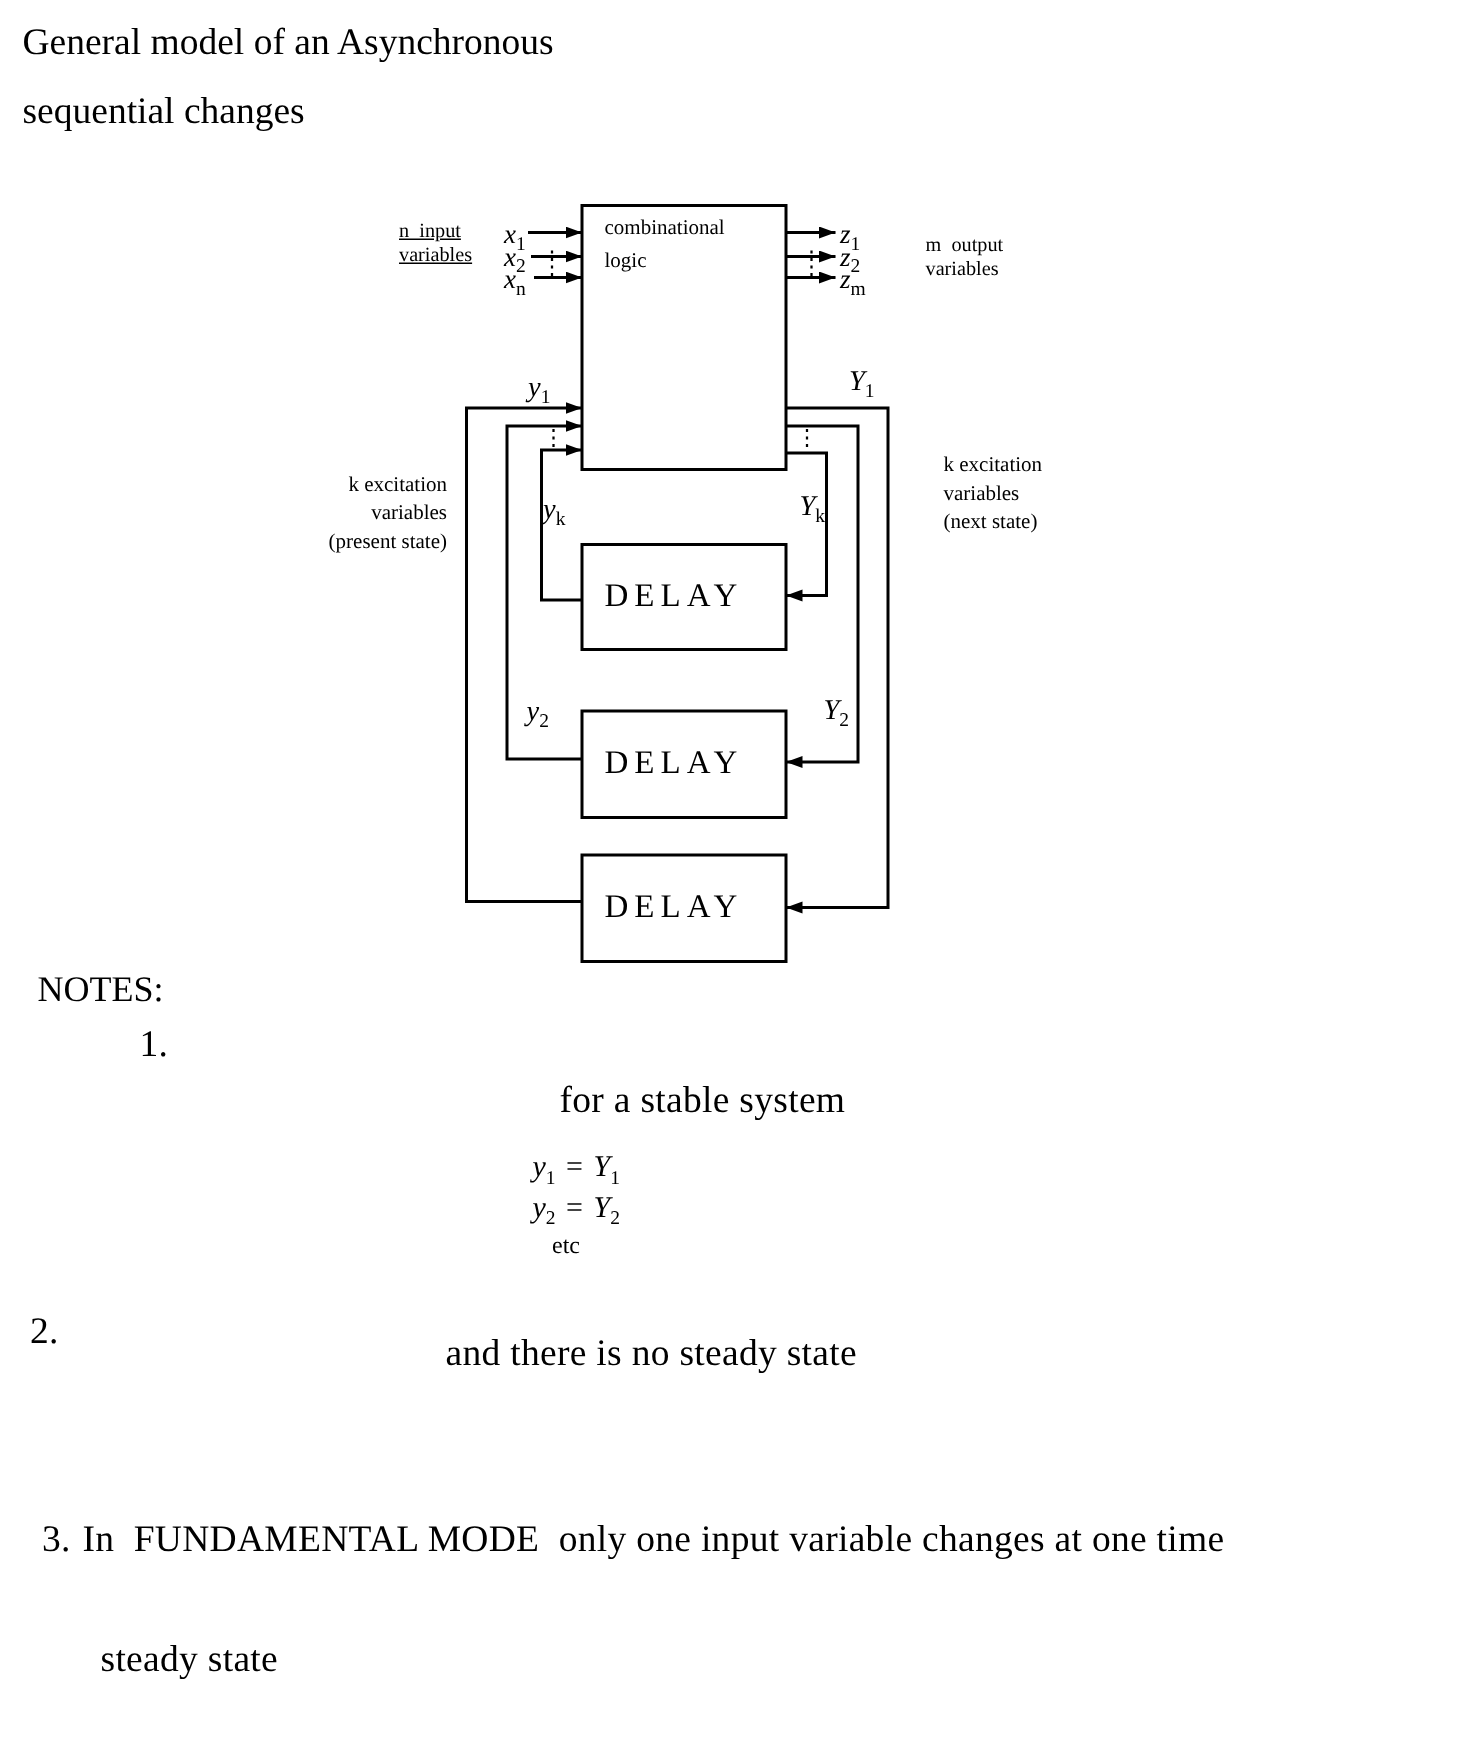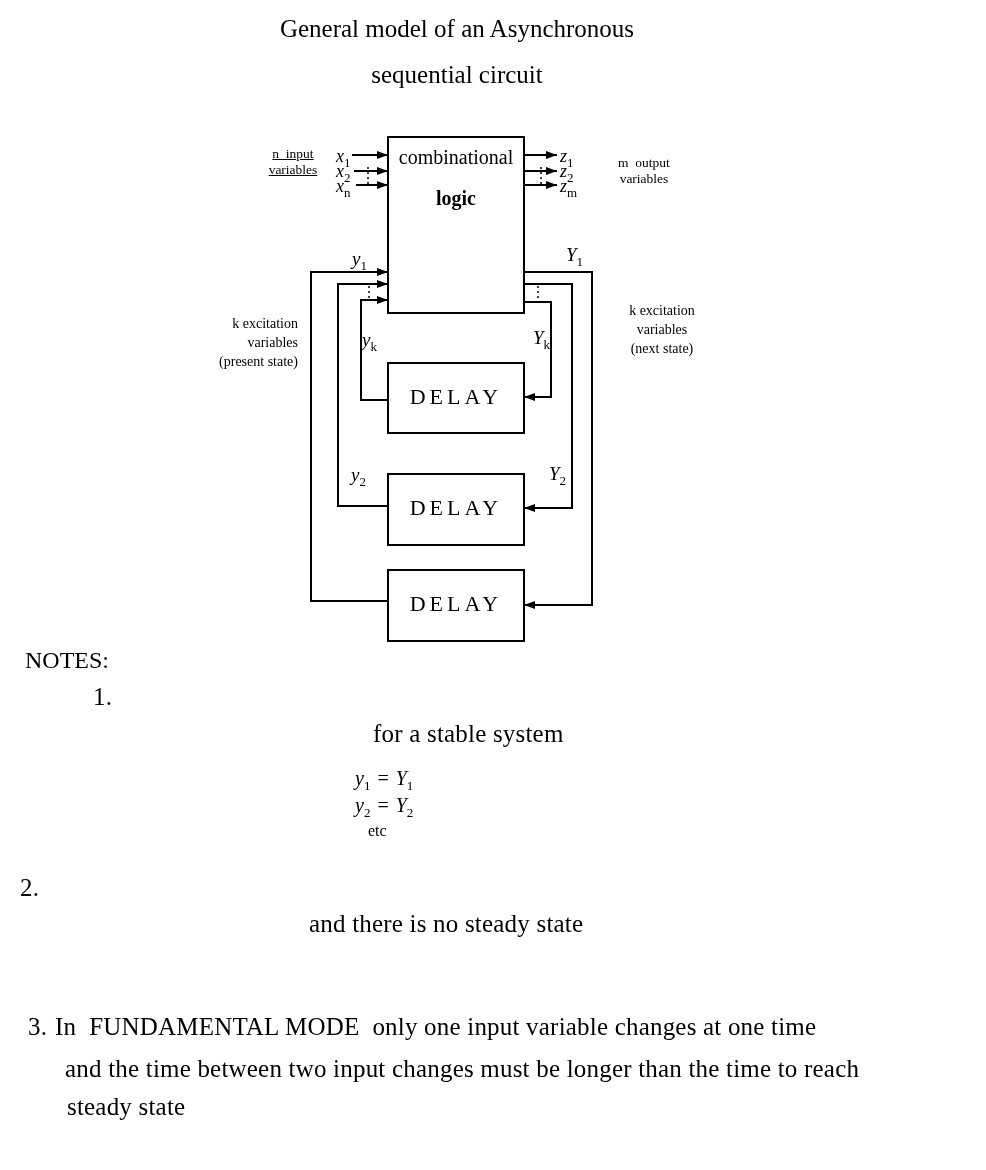--- a/index.html
+++ b/index.html
@@ -3,45 +3,45 @@
 <meta charset="utf-8">
 <style>
   html,body { margin:0; padding:0; background:#ffffff; }
   .page {
     position:relative; width:986px; height:1170px; background:#ffffff;
     color:#000000; font-family:"Liberation Serif","DejaVu Serif",serif;
     overflow:hidden;
   }
   .abs { position:absolute; }
   [data-bind] { white-space:pre; }
-  .center { text-align:center; }
+  .center { text-align:left;padding-left:15px; }
   .right { text-align:right; }
   .title-line { width:914px; left:0; font-size:25px; }
   .small { font-size:14px; line-height:19px; }
   .tiny { font-size:13.5px; line-height:15.5px; }
   .tiny div, .small div { white-space:pre; }
   .var { font-size:18px; line-height:1; font-style:italic; }
   .fb-var { font-size:19px; line-height:1; font-style:italic; }
   .var sub, .fb-var sub, .eq sub { font-style:normal; font-size:13px; }
-  .box-label { font-size:20px; line-height:1.4; }
+  .box-label { font-size:14px; line-height:1.4; }
   .delay-label { font-size:22px; letter-spacing:4px; line-height:1; }
   .notes-header { font-size:24px; }
   .note-text { font-size:25px; line-height:1; letter-spacing:0.2px; }
   .eq { font-size:20px; line-height:1; font-style:italic; }
   .eq .eqsign { font-style:normal; margin:0 7px; }
   .etc { font-size:16px; font-style:normal; }
   svg { display:block; }
 </style>
 </head>
 <body>
 
 <div class="page">
 
   <div class="abs title-line center" style="top:15px;" data-bind="title.line1">General model of an Asynchronous</div>
-  <div class="abs title-line center" style="top:61px;" data-bind="title.line2">sequential circuit</div>
+  <div class="abs title-line center" style="top:61px;" data-bind="title.line2">sequential changes</div>
 
   <svg class="abs" style="left:0;top:0;" width="986" height="660" viewBox="0 0 986 660">
     <defs>
       <marker id="arr" markerWidth="12" markerHeight="10" refX="11" refY="4" orient="auto" markerUnits="userSpaceOnUse">
         <path d="M0,0 L11,4 L0,8 Z" fill="#000000"></path>
       </marker>
     </defs>
 
     <g stroke="#000000" stroke-width="2" fill="none">
       <path d="M388,601 L311,601 L311,272 L388,272" marker-end="url(#arr)"></path>
@@ -71,21 +71,21 @@
     <g stroke="#000000" stroke-width="2" fill="#ffffff">
       <rect x="388" y="137" width="136" height="176"></rect>
       <rect x="388" y="363" width="136" height="70"></rect>
       <rect x="388" y="474" width="136" height="71"></rect>
       <rect x="388" y="570" width="136" height="71"></rect>
     </g>
   </svg>
 
   <div class="abs box-label center" style="left:388px;top:143px;width:136px;">
     <div data-bind="diagram.comb_box.line1">combinational</div>
-    <div style="margin-top:13px;font-weight:bold;" data-bind="diagram.comb_box.line2">logic</div>
+    <div style="margin-top:2px;" data-bind="diagram.comb_box.line2">logic</div>
   </div>
   <div class="abs delay-label center" style="left:388px;top:386px;width:136px;" data-bind="diagram.delay_label">DELAY</div>
   <div class="abs delay-label center" style="left:388px;top:497px;width:136px;" data-bind="diagram.delay_label">DELAY</div>
   <div class="abs delay-label center" style="left:388px;top:593px;width:136px;" data-bind="diagram.delay_label">DELAY</div>
 
   <div class="abs tiny center" style="left:251px;top:146px;width:84px;text-decoration:underline;">
     <div data-bind="diagram.input_group.line1">n  input</div>
     <div data-bind="diagram.input_group.line2">variables</div>
   </div>
   <div class="abs var" style="left:336px;top:147px;"><span data-bind="diagram.inputs.0.base">x</span><sub data-bind="diagram.inputs.0.sub">1</sub></div>
@@ -125,20 +125,19 @@
 
   <div class="abs eq" style="left:355px;top:768px;">
     <span data-bind="notes.equations.rows.0.lhs_base">y</span><sub data-bind="notes.equations.rows.0.lhs_sub">1</sub><span class="eqsign" data-bind="notes.equations.rows.0.eq">=</span><span data-bind="notes.equations.rows.0.rhs_base">Y</span><sub data-bind="notes.equations.rows.0.rhs_sub">1</sub>
   </div>
   <div class="abs eq" style="left:355px;top:795px;font-family:Liberation Serif, serif;">
     <span data-bind="notes.equations.rows.1.lhs_base">y</span><sub data-bind="notes.equations.rows.1.lhs_sub">2</sub><span class="eqsign" data-bind="notes.equations.rows.1.eq">=</span><span data-bind="notes.equations.rows.1.rhs_base">Y</span><sub data-bind="notes.equations.rows.1.rhs_sub">2</sub>
   </div>
   <div class="abs etc" style="left:368px;top:822px;" data-bind="notes.equations.etc">etc</div>
 
   <div class="abs note-text" style="left:20px;top:875px;" data-bind="notes.note2.num">2.</div>
-  <div class="abs note-text" style="left:297px;top:911px;margin-left:12px;" data-bind="notes.note2.line2">and there is no steady state</div>
+  <div class="abs note-text" style="left:297px;top:890px;" data-bind="notes.note2.line2">and there is no steady state</div>
 
   <div class="abs note-text" style="left:28px;top:1014px;" data-bind="notes.note3.num">3.</div>
   <div class="abs note-text" style="left:55px;top:1014px;" data-bind="notes.note3.line1">In  FUNDAMENTAL MODE  only one input variable changes at one time</div>
-  <div class="abs note-text" style="left:65px;top:1056px;" data-bind="notes.note3.line2">and the time between two input changes must be longer than the time to reach</div>
   <div class="abs note-text" style="left:67px;top:1094px;" data-bind="notes.note3.line3">steady state</div>
 
 </div>
 
 </body></html>

